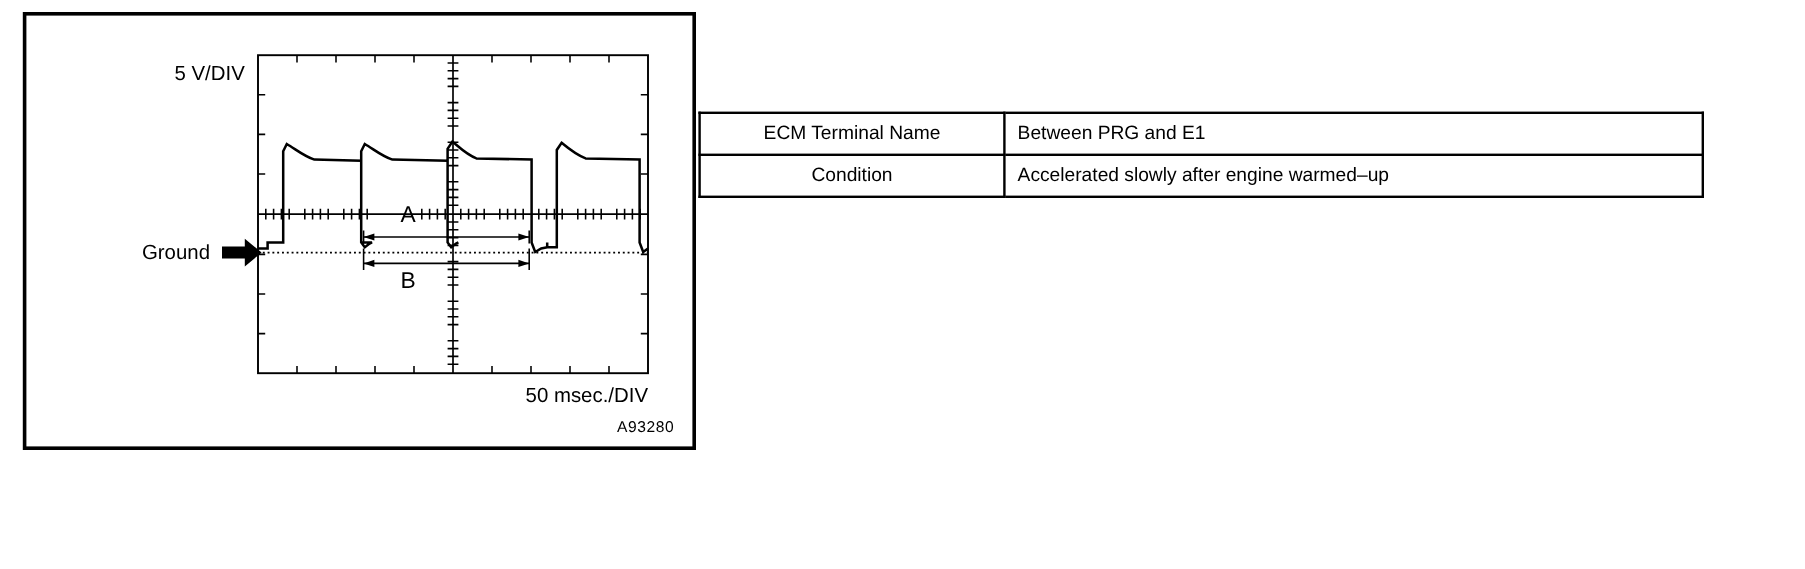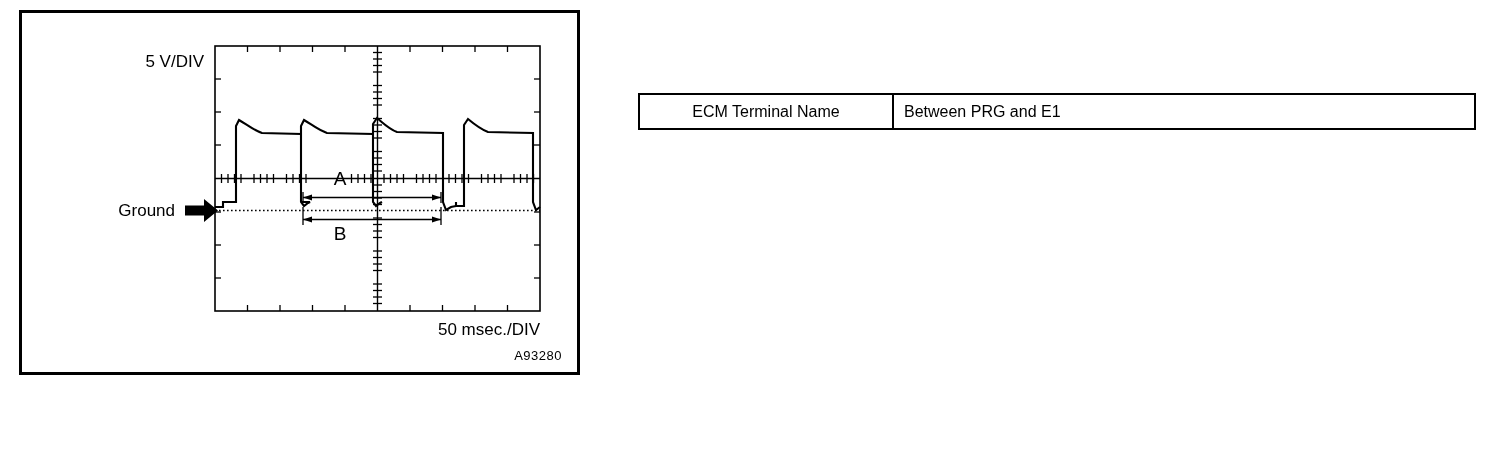--- a/index.html
+++ b/index.html
@@ -54,21 +54,21 @@
   .wave        { fill: none; stroke: #000000; stroke-width: 2.1;
                  stroke-linejoin: miter; stroke-linecap: butt; }
   .dimline     { fill: none; stroke: #000000; stroke-width: 1.3; }
   .dimtick     { stroke: #000000; stroke-width: 1.3; }
   .arrowhead   { fill: #000000; }
   .bigarrow    { fill: #000000; }
 
   
   #spec-table {
     position: absolute;
-    left: 638px;
+    left: 582px;
     top: 93px;
     width: 838px;
     border-collapse: collapse;
     table-layout: fixed;
     background: #ffffff;
   }
   #spec-table td {
     border: 2px solid #000000;
     height: 33px;
     padding: 0 10px;
@@ -275,14 +275,18 @@
     <text class="fig-text lbl-code" x="540" y="347" text-anchor="end">A93280</text>
   </svg>
 </div>
 
 <table id="spec-table">
   <tbody>
     <tr>
       <td class="cell-label">ECM Terminal Name</td>
       <td class="cell-value">Between PRG and E1</td>
     </tr>
+    <tr>
+      <td class="cell-label">Condition</td>
+      <td class="cell-value">Accelerated slowly after engine warmed–up</td>
+    </tr>
   </tbody>
 </table>
 
 </body></html>

